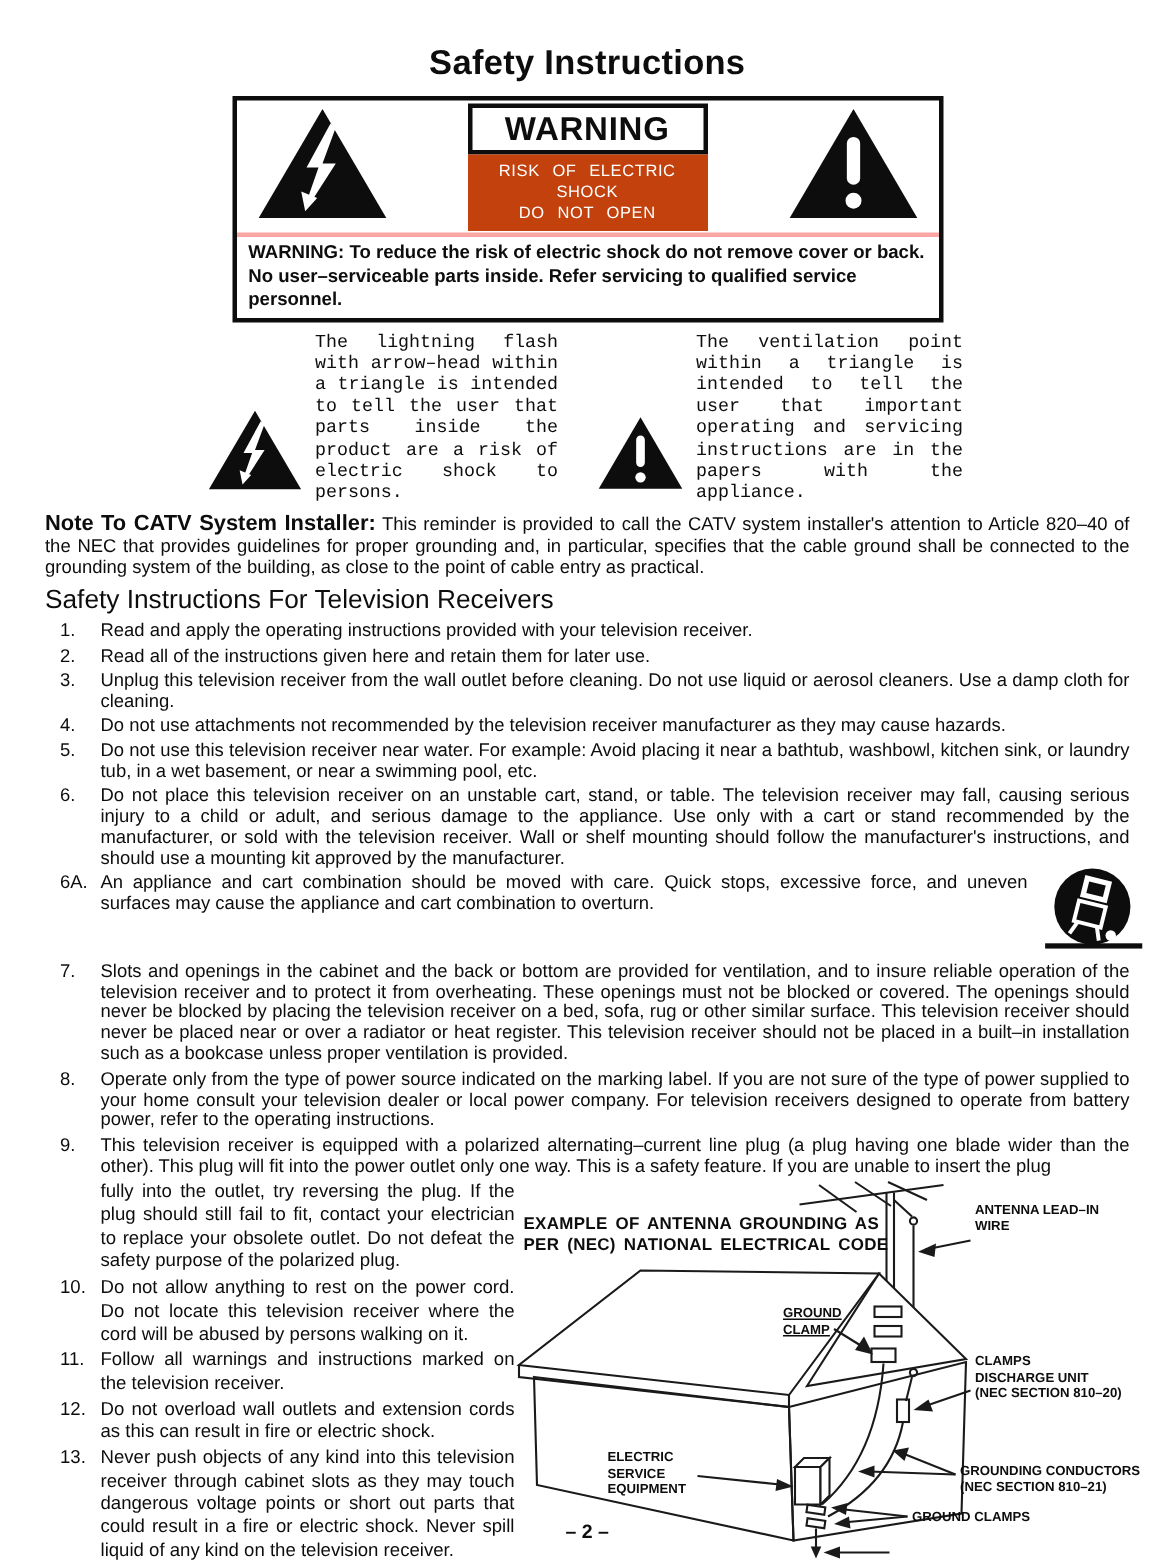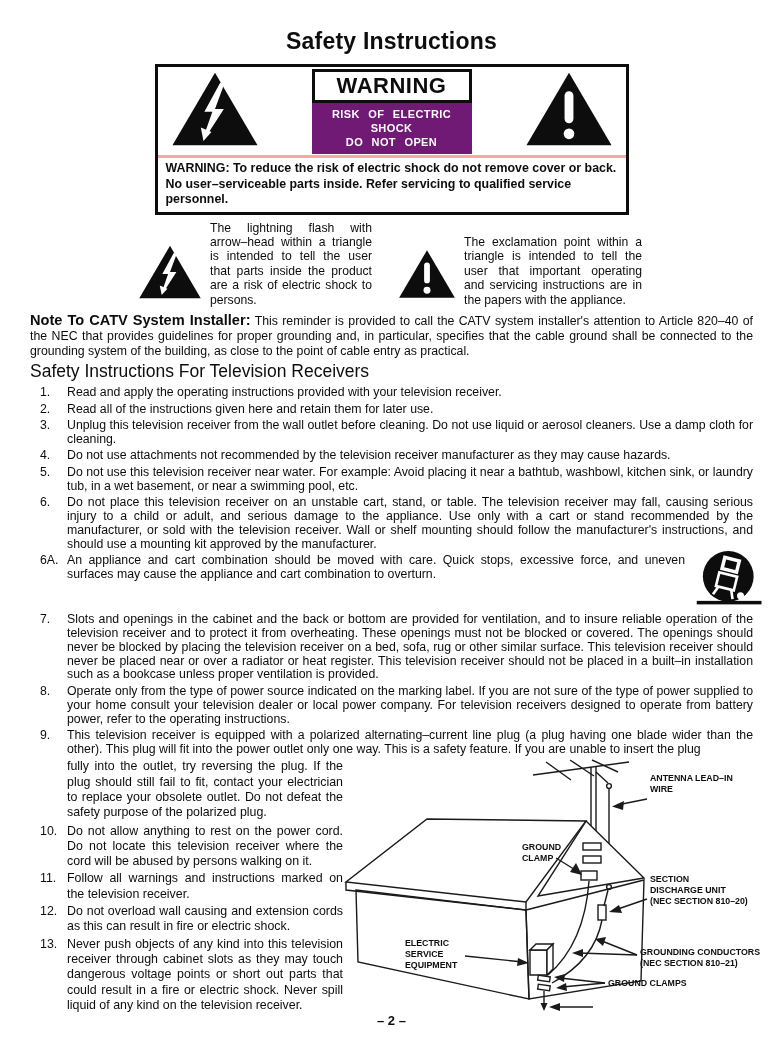--- a/index.html
+++ b/index.html
@@ -5,25 +5,25 @@
   html,body{margin:0;padding:0;background:#fff;}
   .page{position:relative;width:783px;height:1045px;background:#fff;color:#0d0d0d;
         font-family:"Liberation Sans",sans-serif;overflow:hidden;}
   .title{padding-top:28px;text-align:center;font-size:23px;font-weight:bold;letter-spacing:.2px;}
   
   .warnbox{width:468px;margin:9px auto 0;border:3px solid #0d0d0d;}
   .warnbox-top{display:flex;align-items:center;justify-content:space-between;padding:4px 12px;height:80px;}
   .tri{flex:none;}
   .warn-center{width:160px;}
   .warn-word{border:3px solid #0d0d0d;text-align:center;font-size:22px;font-weight:bold;padding:1px 0;letter-spacing:.5px;}
-  .warn-risk{background:#701a75;color:#fff;text-align:center;font-size:11px;font-weight:bold;
+  .warn-risk{background:#c2410c;color:#fff;text-align:center;font-size:11px;font-weight:normal;
              line-height:14px;padding:4px 0 5px;word-spacing:5px;letter-spacing:.4px;}
   .statement{border-top:3px solid #fca5a5;padding:3px 8px 4px;font-weight:bold;font-size:12.4px;line-height:15.5px;}
   
-  .symbols{display:flex;align-items:flex-end;margin:6px 30px 0 138px;}
+  .symbols{display:flex;align-items:flex-end;margin:6px 30px 0 138px;font-family:Liberation Mono, monospace;}
   .symb-icon{flex:none;margin-bottom:2px;}
   .symb-text{font-size:12.2px;line-height:14.4px;text-align:justify;}
   .symb-text.l{width:162px;margin-left:8px;margin-right:26px;}
   .symb-text.r{width:178px;margin-left:8px;}
   
   .catv{margin:6px 30px 0;font-size:12.3px;line-height:14.8px;text-align:justify;}
   .catv b{font-size:14.6px;}
   
   .sect-head{margin:3px 30px 0;font-size:17.5px;font-weight:normal;}
   .list{margin:4px 30px 0 40px;}
@@ -36,21 +36,21 @@
   .leftcol{width:303px;flex:none;font-size:12.4px;line-height:15.3px;}
   .cont{margin-left:27px;text-align:justify;margin-bottom:3px;}
   .leftcol .item{font-size:12.4px;line-height:15.3px;margin-bottom:2px;}
   
   .diagram{position:relative;flex:none;width:440px;height:312px;}
   .diagram svg{position:absolute;left:0;top:0;}
   .dlab{position:absolute;font-weight:bold;white-space:nowrap;}
   .d-title{left:6px;top:23px;font-size:11.3px;line-height:13.5px;letter-spacing:.2px;word-spacing:2px;}
   .small{font-size:8.8px;line-height:10.6px;}
   .d-leadin{left:307px;top:14px;}
-  .d-gclamp{left:179px;top:83px;}
+  .d-gclamp{left:179px;top:83px;text-decoration:underline;}
   .d-adu{left:307px;top:115px;}
   .d-ese{left:62px;top:179px;}
   .d-gcond{left:297px;top:188px;}
   .d-gclamps{left:265px;top:219px;}
   .d-psg{left:255px;top:235px;}
   .pagenum{position:absolute;left:0;top:1013px;width:100%;text-align:center;font-size:13px;font-weight:bold;}
 </style>
 </head>
 <body>
 
@@ -94,21 +94,21 @@
       </svg>
     </span>
     <div class="symb-text l">The lightning flash with arrow–head within a triangle is intended to tell the user that parts inside the product are a risk of electric shock to persons.</div>
     <span class="symb-icon">
       <svg width="58" height="54" viewBox="0 0 100 88">
         <polygon points="50,3 98,85 2,85" fill="#0d0d0d"></polygon>
         <rect x="45" y="24" width="10" height="36" rx="5" fill="#fff"></rect>
         <circle cx="50" cy="72" r="6" fill="#fff"></circle>
       </svg>
     </span>
-    <div class="symb-text r">The exclamation point within a triangle is intended to tell the user that important operating and servicing instructions are in the papers with the appliance.</div>
+    <div class="symb-text r">The ventilation point within a triangle is intended to tell the user that important operating and servicing instructions are in the papers with the appliance.</div>
   </div>
 
   <div class="catv">
     <b>Note To CATV System Installer:</b><span> This reminder is provided to call the CATV system installer's attention to Article 820–40 of the NEC that provides guidelines for proper grounding and, in particular, specifies that the cable ground shall be connected to the grounding system of the building, as close to the point of cable entry as practical.</span>
   </div>
 
   <div class="sect-head">Safety Instructions For Television Receivers</div>
 
   <div class="list">
     <div class="item">
@@ -175,21 +175,21 @@
       <div class="item">
         <span class="num">10.</span>
         <span class="itext">Do not allow anything to rest on the power cord. Do not locate this television receiver where the cord will be abused by persons walking on it.</span>
       </div>
       <div class="item">
         <span class="num">11.</span>
         <span class="itext">Follow all warnings and instructions marked on the television receiver.</span>
       </div>
       <div class="item">
         <span class="num">12.</span>
-        <span class="itext">Do not overload wall causing and extension cords as this can result in fire or electric shock.</span>
+        <span class="itext">Do not overload wall outlets and extension cords as this can result in fire or electric shock.</span>
       </div>
       <div class="item">
         <span class="num">13.</span>
         <span class="itext">Never push objects of any kind into this television receiver through cabinet slots as they may touch dangerous voltage points or short out parts that could result in a fire or electric shock. Never spill liquid of any kind on the television receiver.</span>
       </div>
     </div>
 
     <div class="diagram">
       <svg width="440" height="312" viewBox="0 0 440 312" fill="none" stroke="#1a1a1a" stroke-width="1.4">
 
@@ -243,30 +243,34 @@
         <path d="M294,196 L259,182"></path>
           <polygon points="252,180 263,178 260,187" fill="#1a1a1a" stroke="none"></polygon>
         <path d="M262,224 L217,219"></path>
           <polygon points="211,218 222,215 221,223" fill="#1a1a1a" stroke="none"></polygon>
         <path d="M262,224 L219,228"></path>
           <polygon points="213,229 223,224 224,232" fill="#1a1a1a" stroke="none"></polygon>
         <path d="M250,248 L213,248"></path>
           <polygon points="206,248 217,244 217,252" fill="#1a1a1a" stroke="none"></polygon>
       </svg>
 
+      <div class="dlab d-title">
+        <div>EXAMPLE OF ANTENNA GROUNDING AS</div>
+        <div>PER (NEC) NATIONAL ELECTRICAL CODE</div>
+      </div>
       <div class="dlab small d-leadin">
         <div>ANTENNA LEAD–IN</div>
           <div>WIRE</div>
       </div>
       <div class="dlab small d-gclamp">
         <div>GROUND</div>
           <div>CLAMP</div>
       </div>
       <div class="dlab small d-adu">
-        <div>SECTION</div>
+        <div>CLAMPS</div>
           <div>DISCHARGE UNIT</div>
           <div>(NEC SECTION 810–20)</div>
       </div>
       <div class="dlab small d-ese">
         <div>ELECTRIC</div>
           <div>SERVICE</div>
           <div>EQUIPMENT</div>
       </div>
       <div class="dlab small d-gcond">
         <div>GROUNDING CONDUCTORS</div>

